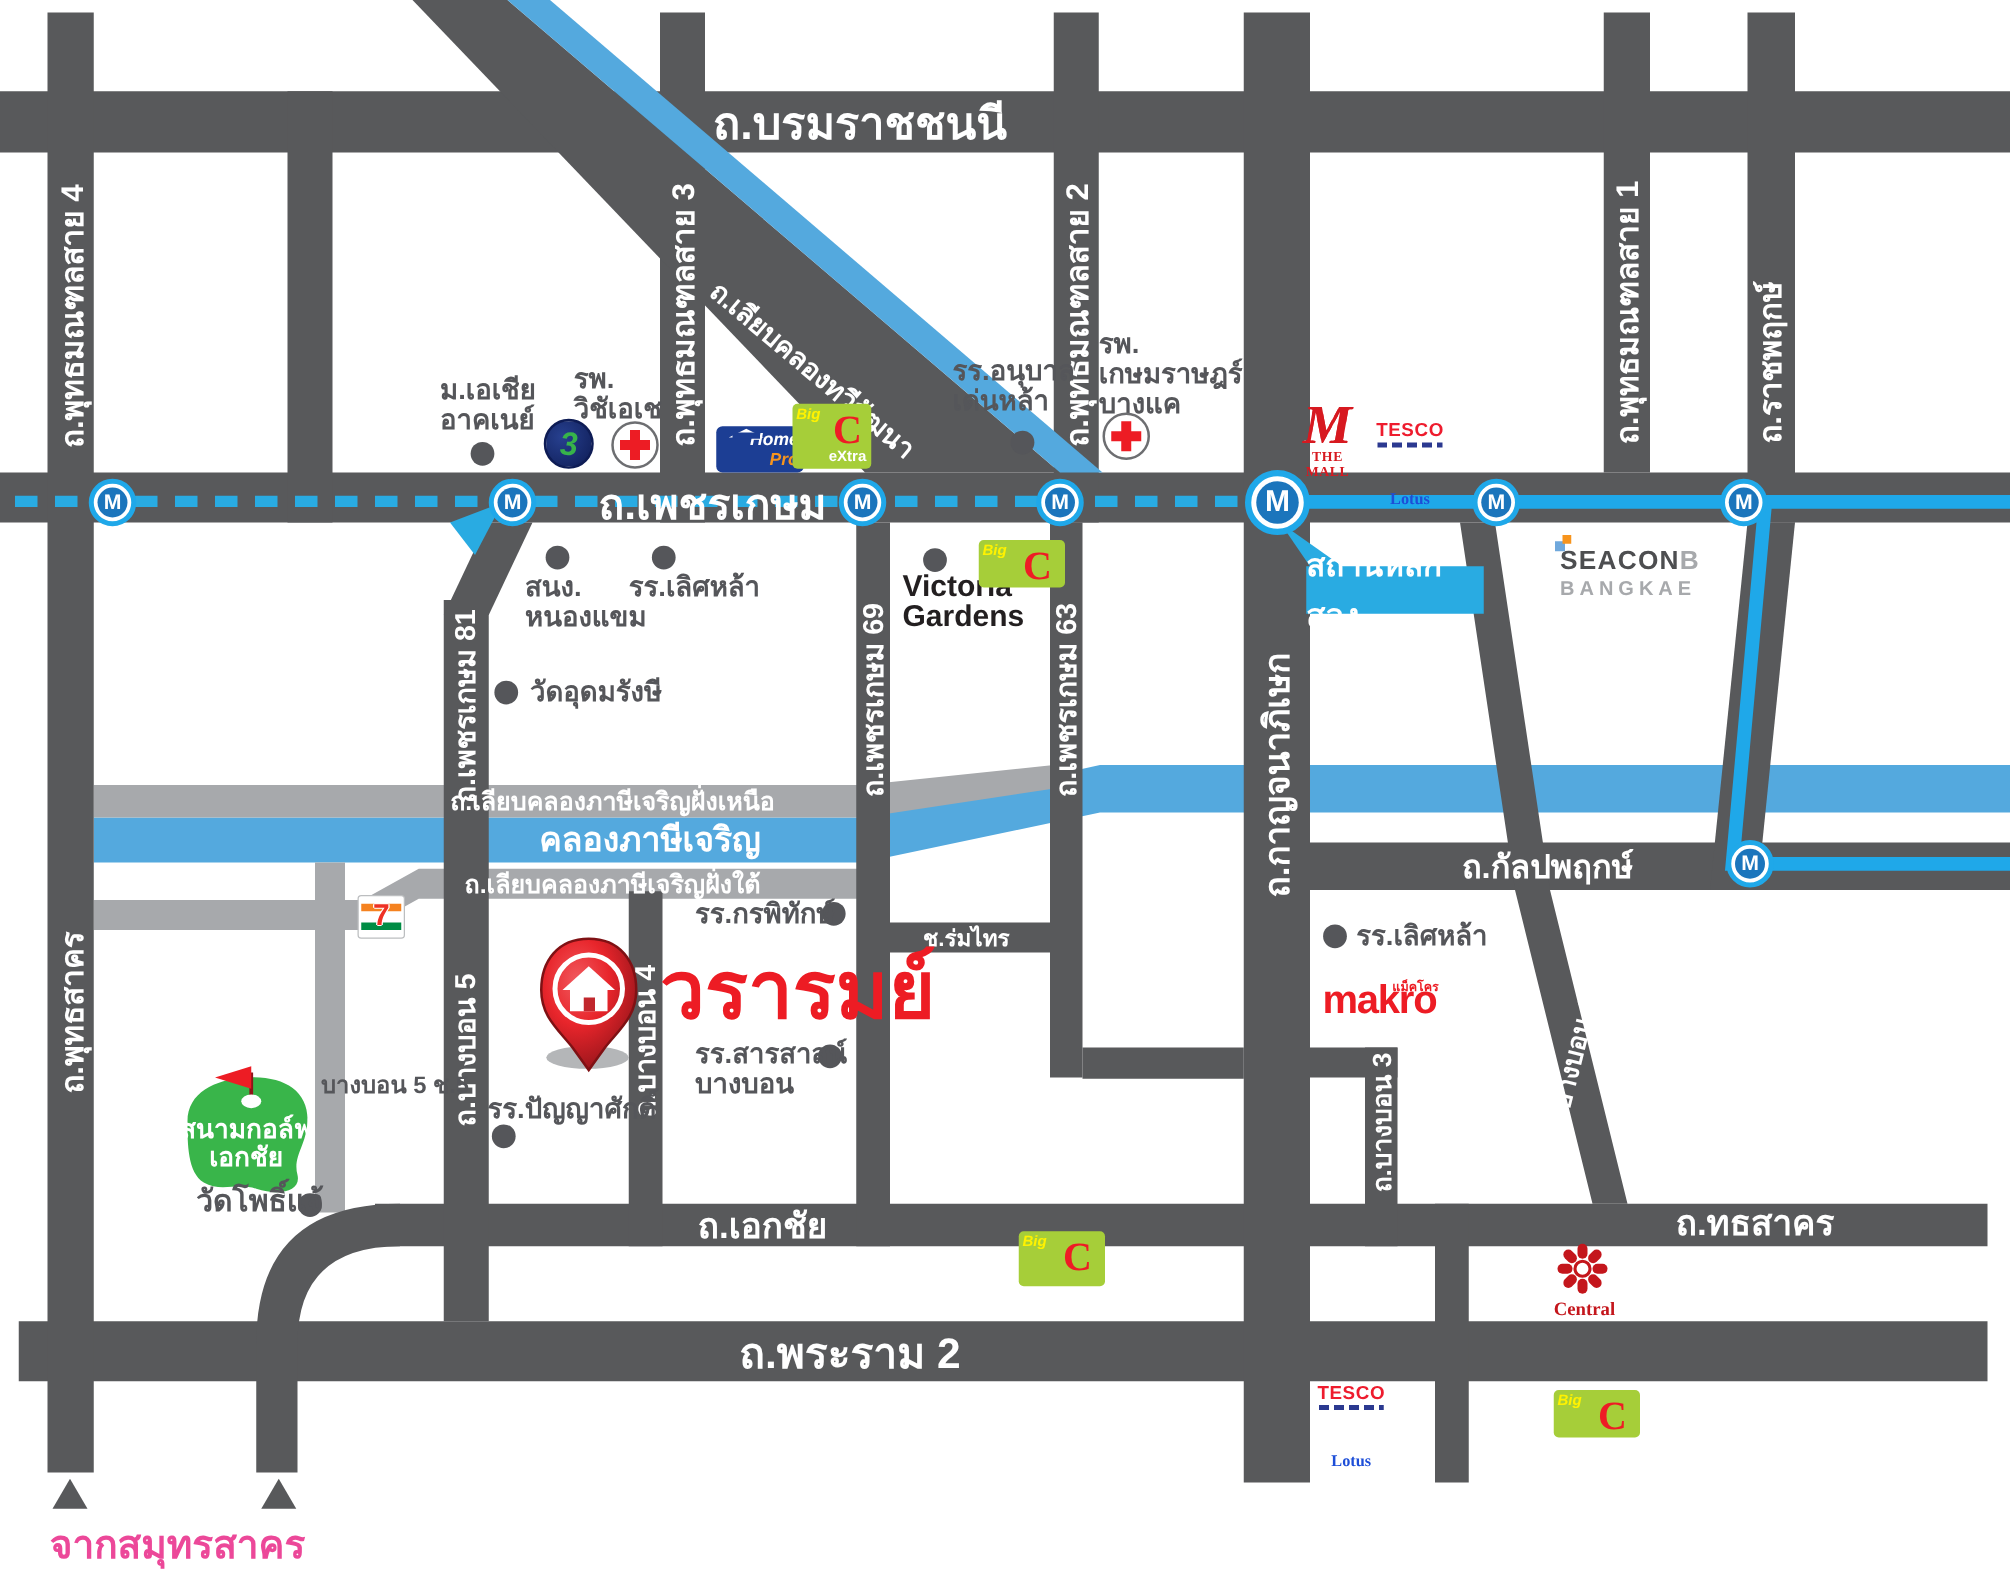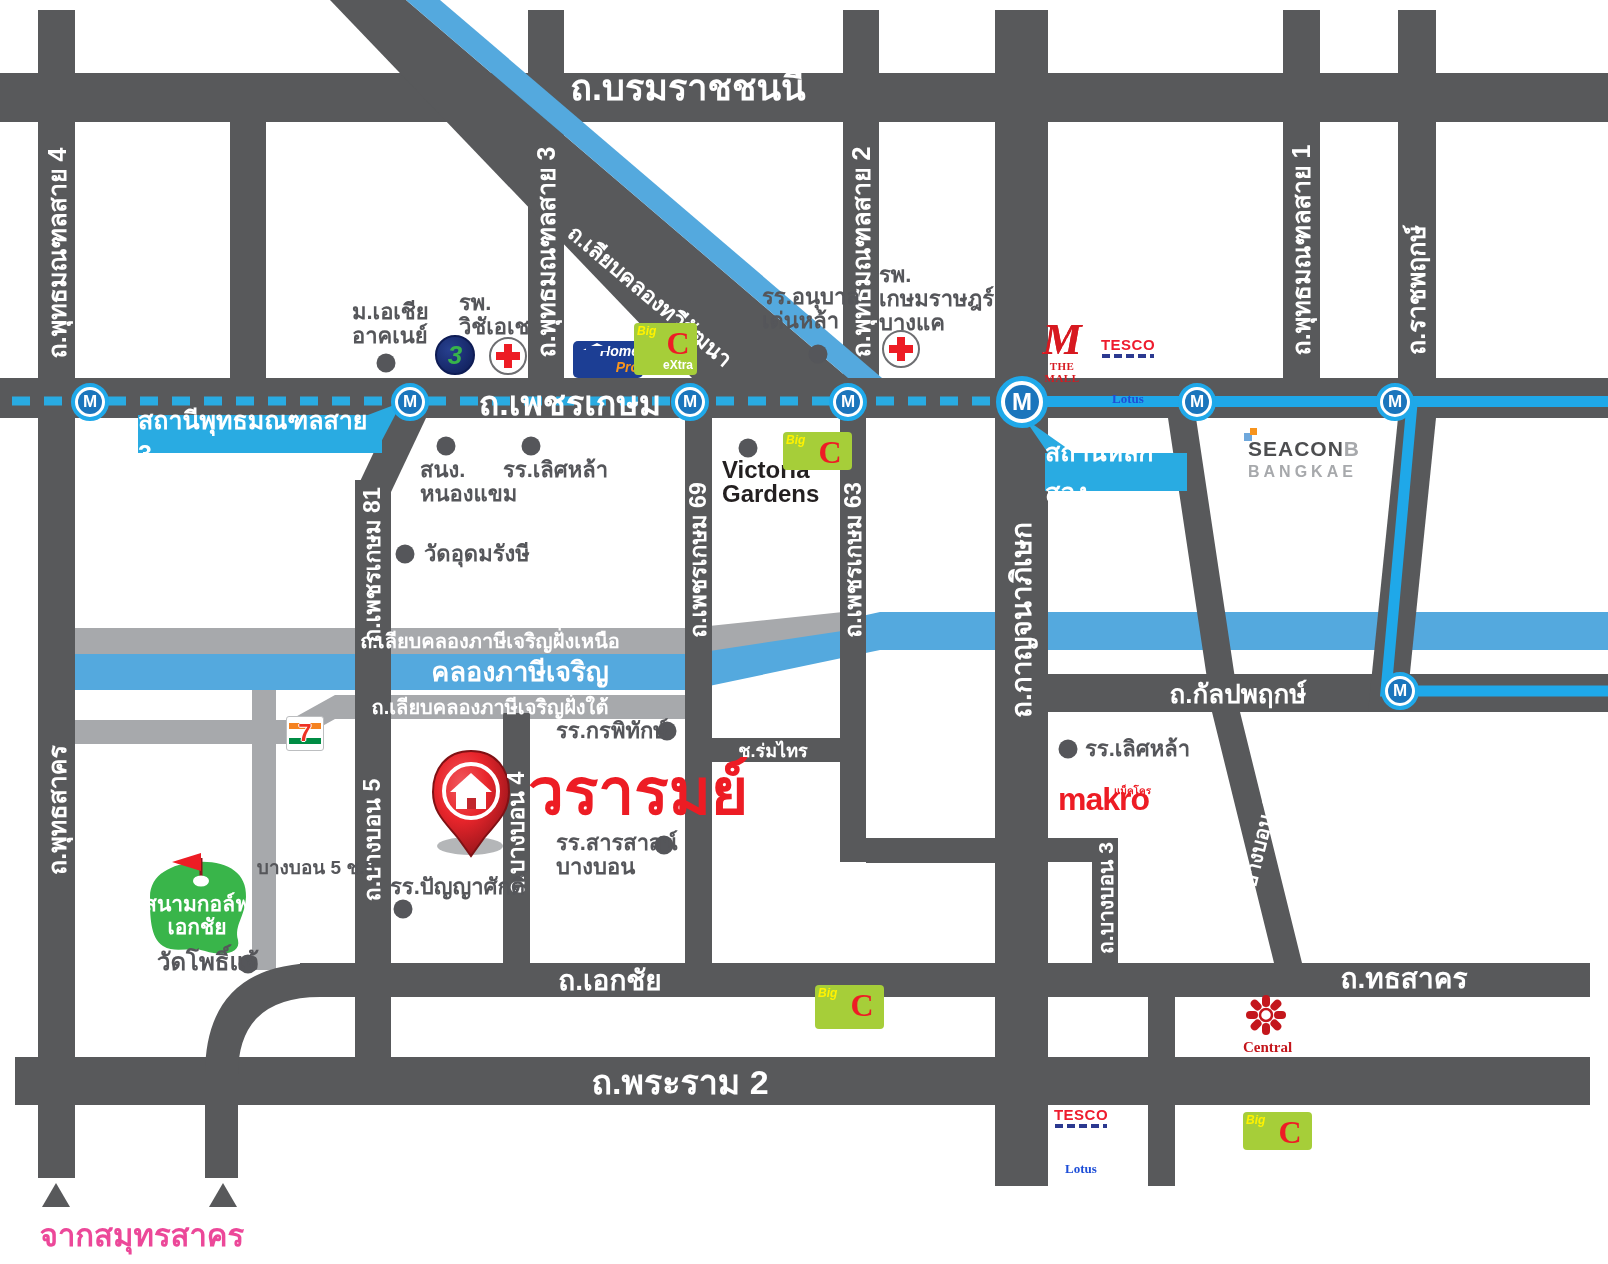--- a/index.html
+++ b/index.html
@@ -153,21 +153,21 @@
                C496,823 509,813 509,792 C509,769 496,751 471,751 Z" fill="url(#pg)" stroke="#7F1114" stroke-width="2"></path>
       <circle cx="471" cy="791" r="27" fill="none" stroke="#ffffff" stroke-width="4"></circle>
       <g>
         <polygon points="450,792 471,773 492,792" fill="#ffffff"></polygon>
         <rect x="456" y="792" width="30" height="17" fill="#ffffff"></rect>
         <rect x="467" y="798" width="9" height="11" fill="#C1272D"></rect>
       </g>
     </g>
   </svg>
 
-  <div class="cl" style="left:688px;top:87px;font-size:36px;">ถ.บรมราชชนนี</div>
+  <div class="cl" style="left:688px;top:99px;font-size:36px;">ถ.บรมราชชนนี</div>
   <div class="cl" style="left:570px;top:403px;font-size:34px;">ถ.เพชรเกษม</div>
   <div class="vl" style="left:57px;top:253px;font-size:25px;">ถ.พุทธมณฑลสาย 4</div>
   <div class="vl" style="left:546px;top:252px;font-size:25px;">ถ.พุทธมณฑลสาย 3</div>
   <div class="vl" style="left:861px;top:252px;font-size:25px;">ถ.พุทธมณฑลสาย 2</div>
   <div class="vl" style="left:1301px;top:250px;font-size:25px;">ถ.พุทธมณฑลสาย 1</div>
   <div class="vl" style="left:1416px;top:290px;font-size:25px;">ถ.ราชพฤกษ์</div>
   <div class="vl" style="left:1021px;top:620px;font-size:28px;">ถ.กาญจนาภิเษก</div>
   <div class="cl" style="left:650px;top:296px;font-size:22px;transform:translate(-50%,-50%) rotate(40deg);">ถ.เลียบคลองทวีวัฒนา</div>
   <div class="vl" style="left:372px;top:565px;font-size:23px;">ถ.เพชรเกษม 81</div>
   <div class="vl" style="left:698px;top:560px;font-size:23px;">ถ.เพชรเกษม 69</div>
@@ -181,21 +181,20 @@
   <div class="vl" style="left:516px;top:833px;font-size:23px;">ถ.บางบอน 4</div>
   <div class="vl" style="left:1105px;top:898px;font-size:21px;">ถ.บางบอน 3</div>
   <div class="vl" style="left:1257px;top:851px;font-size:21px;transform:translate(-50%,-50%) rotate(-76deg);">ถ.บางบอน 1</div>
   <div class="cl" style="left:773px;top:750px;font-size:18px;">ช.ร่มไทร</div>
   <div class="cl" style="left:610px;top:980px;font-size:28px;">ถ.เอกชัย</div>
   <div class="cl" style="left:1404px;top:978px;font-size:28px;">ถ.ทธสาคร</div>
   <div class="cl" style="left:680px;top:1082px;font-size:34px;">ถ.พระราม 2</div>
   <div class="cl" style="left:316px;top:867px;font-size:19px;color:#55565A;">บางบอน 5 ช.5</div>
   <div class="cl" style="left:142px;top:1235px;font-size:31px;color:#ec4899;">จากสมุทรสาคร</div>
 
-  <div class="callout" style="left:138px;top:415px;width:244px;height:38px;font-size:25px;">สถานีพุทธมณฑลสาย 3</div>
   <div class="callout" style="left:1045px;top:453px;width:142px;height:38px;font-size:25px;">สถานีหลักสอง</div>
 
   <div class="m-icon" style="left:90px;top:402px;">
       <span class="in">M</span>
     </div>
   <div class="m-icon" style="left:410px;top:402px;">
       <span class="in">M</span>
     </div>
   <div class="m-icon" style="left:690px;top:402px;">
       <span class="in">M</span>

